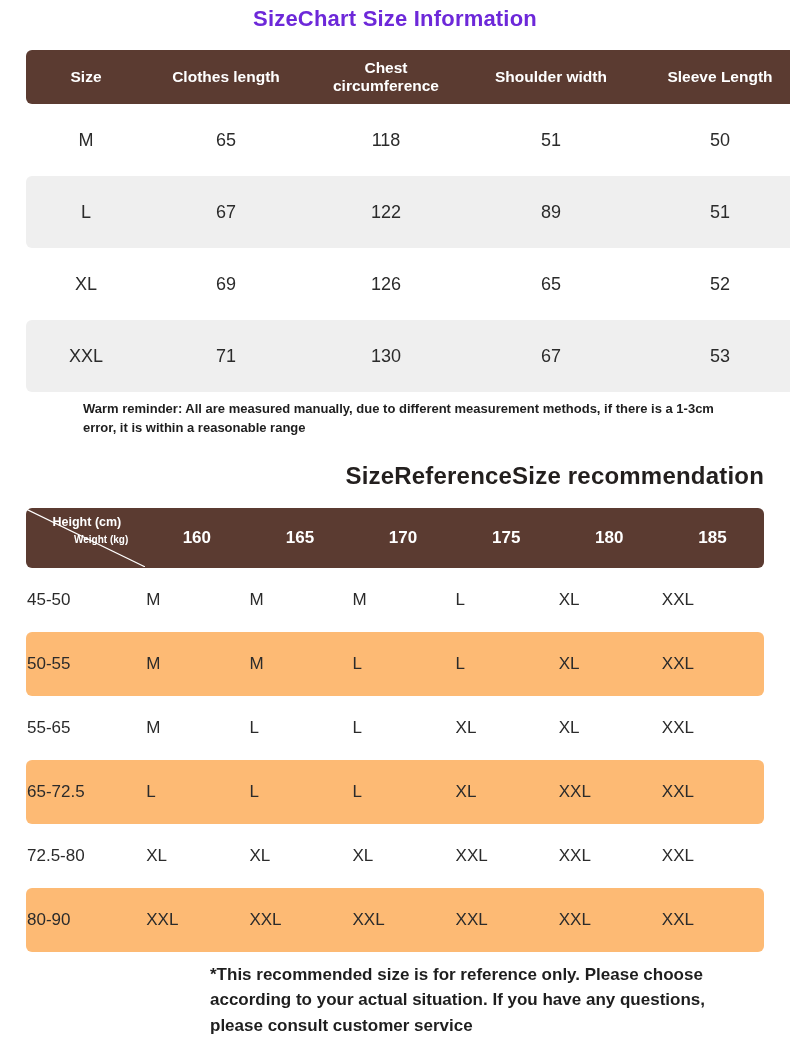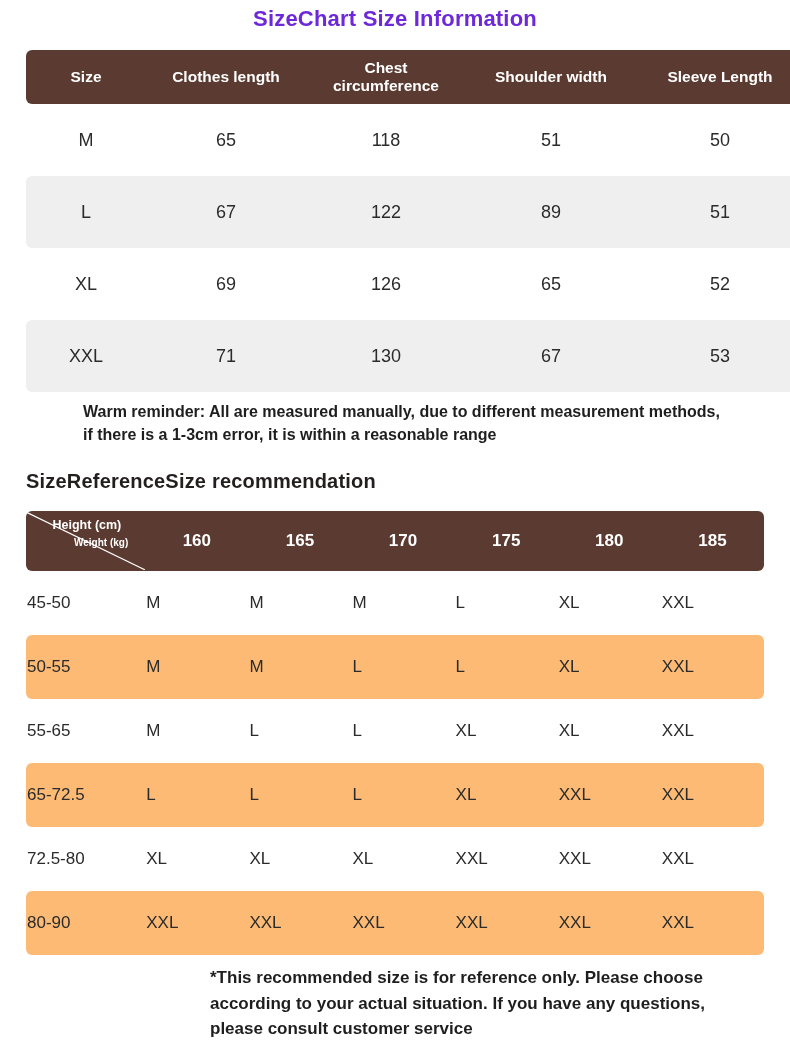--- a/index.html
+++ b/index.html
@@ -23,22 +23,22 @@
   }
   h1.title {
     text-align: center;
     font-size: 22px;
     font-weight: bold;
     color: #6d28d9;
     margin: 6px 0 18px 0;
     letter-spacing: 0.2px;
   }
   h2.title2 {
-    text-align: left;
-    font-size: 20px;
+    text-align: right;
+    font-size: 24px;
     font-weight: bold;
     color: #231f1e;
     margin: 24px 0 18px 0;
     letter-spacing: 0.2px;
   }
   table {
     width: 738px;
     border-collapse: collapse;
     table-layout: fixed;
     margin: 0 auto;
@@ -77,21 +77,21 @@
     border-top-left-radius: 6px;
     border-bottom-left-radius: 6px;
   }
   .size-table tbody tr.alt td:last-child {
     border-top-right-radius: 6px;
     border-bottom-right-radius: 6px;
   }
   .note {
     width: 660px;
     margin: 8px auto 0 auto;
-    font-size: 16px;
+    font-size: 13px;
     font-weight: bold;
     line-height: 1.45;
     color: #1e1e1e;
     text-align: left;
     padding-left: 18px;
     box-sizing: border-box;
   }
   
   .ref-table thead th {
     background: #5b3b31;

